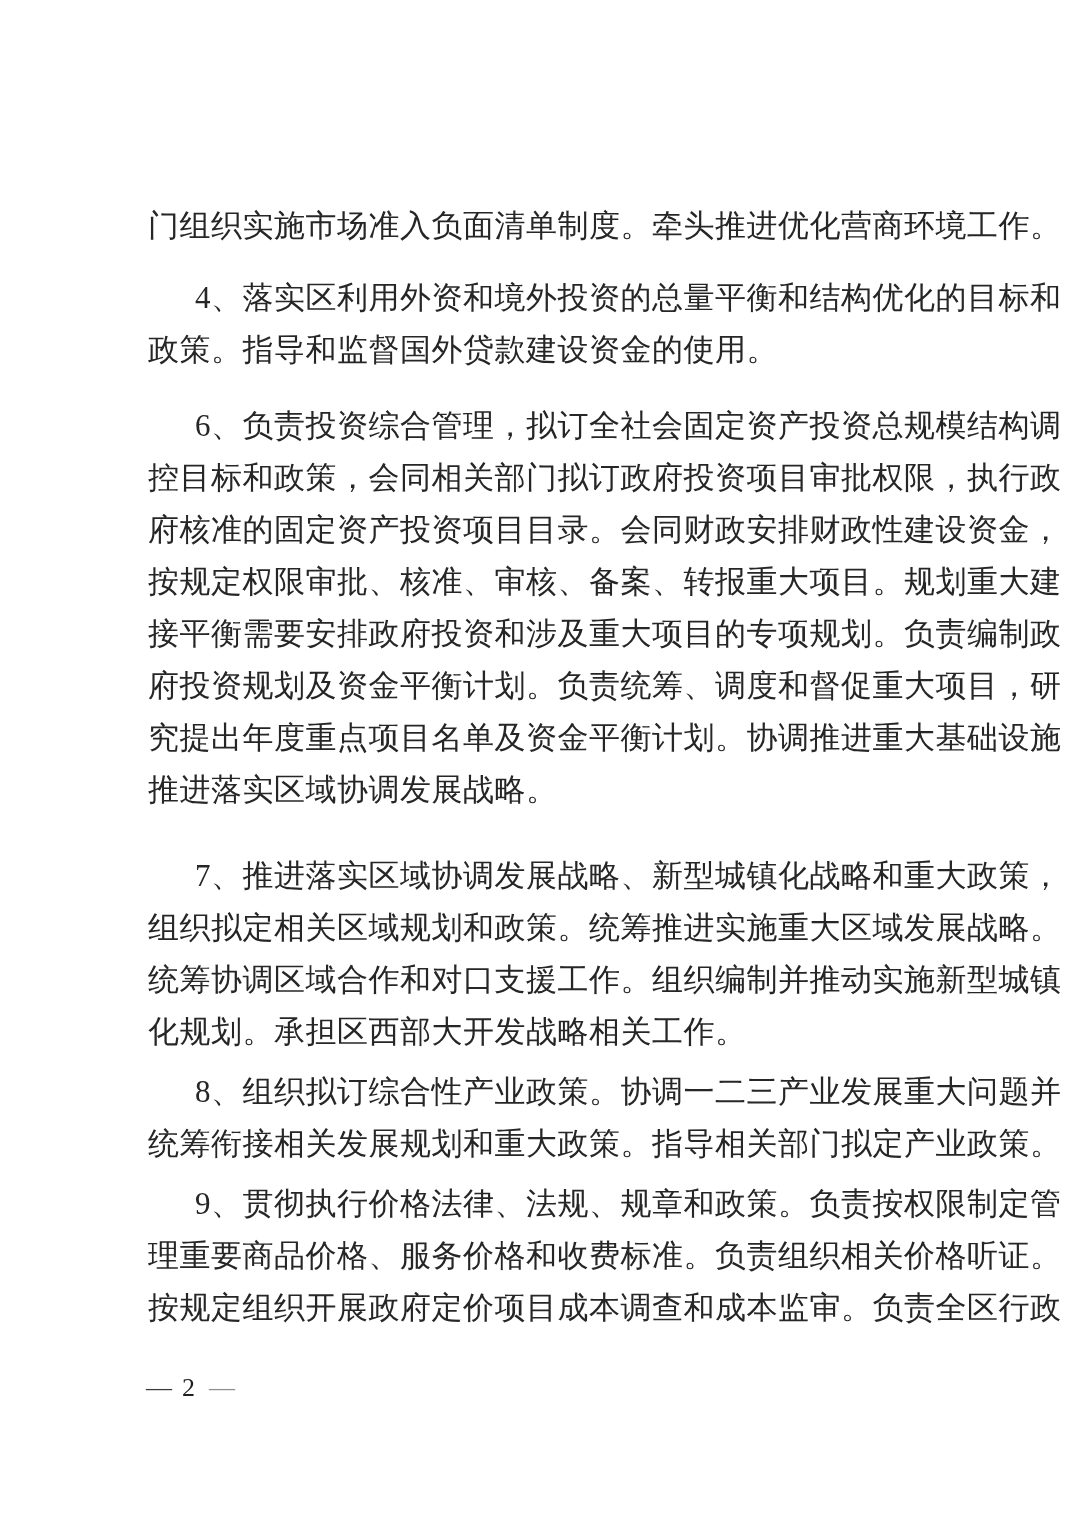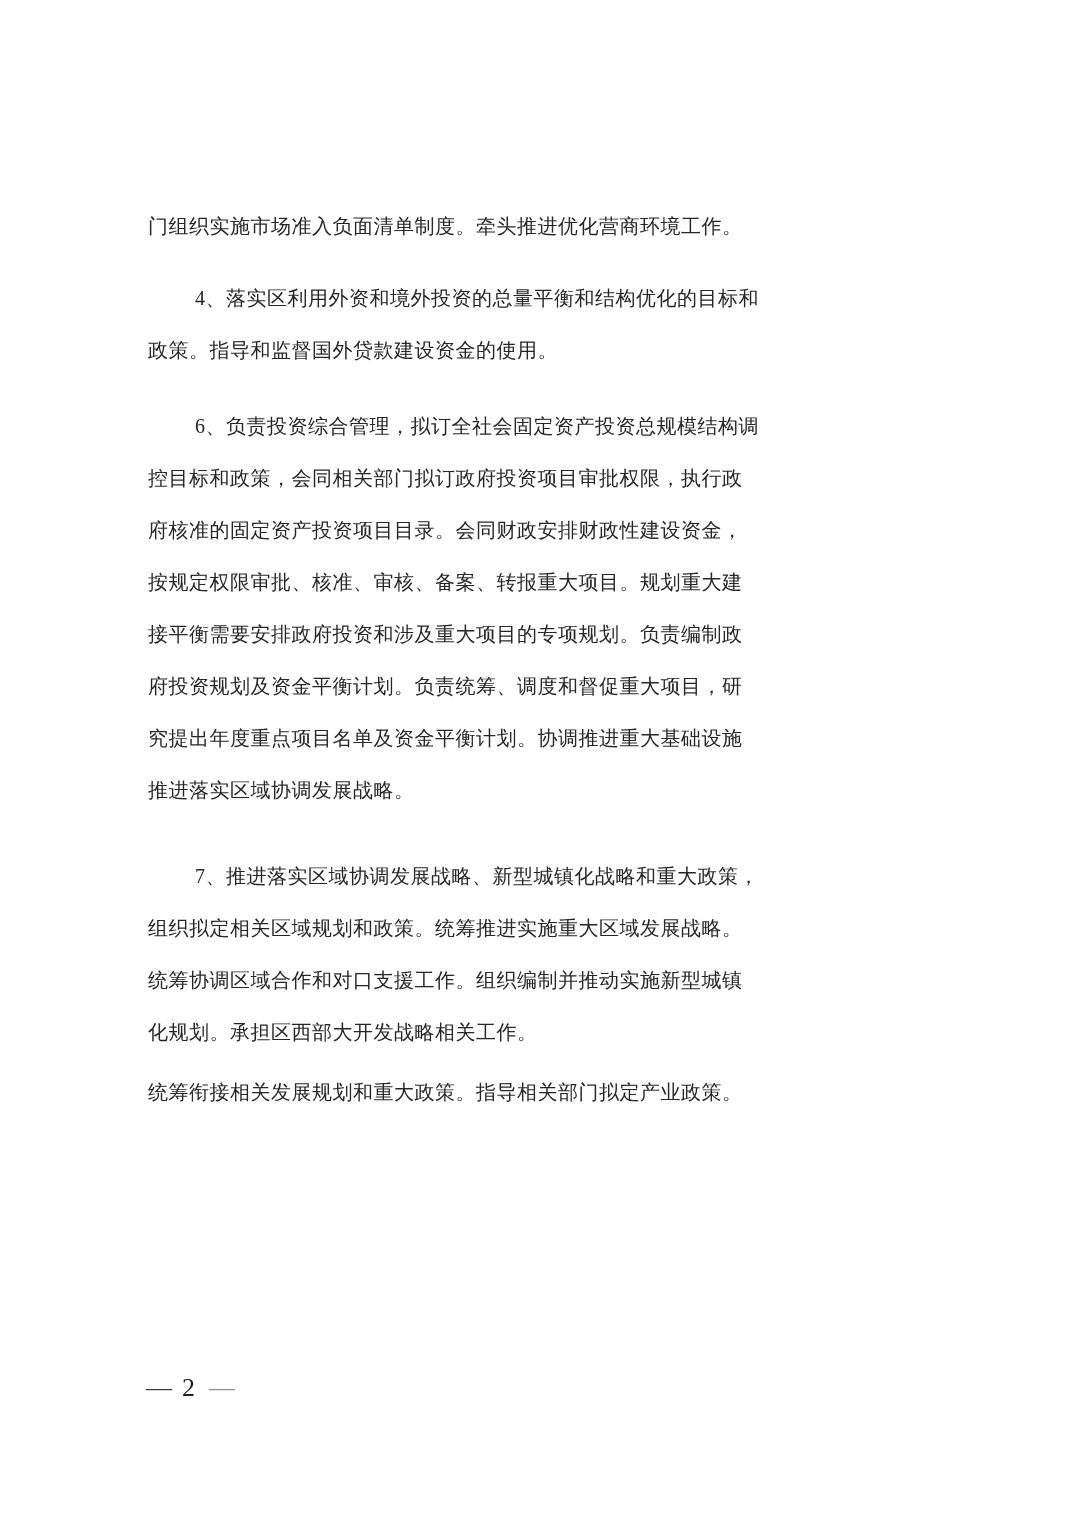--- a/index.html
+++ b/index.html
@@ -14,21 +14,21 @@
     background: #ffffff;
     overflow: hidden;
     font-family: "Liberation Serif", "DejaVu Serif", serif;
     color: #262626;
   }
   .content {
     position: absolute;
     left: 148px;
     top: 200px;
     width: 794px;
-    font-size: 20px;
+    font-size: 31px;
     line-height: 52px;
     letter-spacing: 0.5px;
   }
   .para { margin: 0; padding: 0; }
   .para .line {
     white-space: nowrap;
     min-height: 52px;
   }
   .line.indent { padding-left: 47px; }
   .gap-p5 { margin-top: 20px; }
@@ -75,22 +75,28 @@
     </div>
 
     <div class="para gap-p7">
       <div class="line indent">7、推进落实区域协调发展战略、新型城镇化战略和重大政策，</div>
       <div class="line">组织拟定相关区域规划和政策。统筹推进实施重大区域发展战略。</div>
       <div class="line">统筹协调区域合作和对口支援工作。组织编制并推动实施新型城镇</div>
       <div class="line">化规划。承担区西部大开发战略相关工作。</div>
     </div>
 
     <div class="para gap-p8">
+      <div class="line indent">8、组织拟订综合性产业政策。协调一二三产业发展重大问题并</div>
       <div class="line">统筹衔接相关发展规划和重大政策。指导相关部门拟定产业政策。</div>
     </div>
 
+    <div class="para gap-p9">
+      <div class="line indent">9、贯彻执行价格法律、法规、规章和政策。负责按权限制定管</div>
+      <div class="line">理重要商品价格、服务价格和收费标准。负责组织相关价格听证。</div>
+      <div class="line">按规定组织开展政府定价项目成本调查和成本监审。负责全区行政</div>
+    </div>
 
   </div>
 
   <div class="page-number">
     <span class="dash-left">—</span><span class="num">2</span><span class="dash-right">—</span>
   </div>
 </div>
 
 </body></html>

